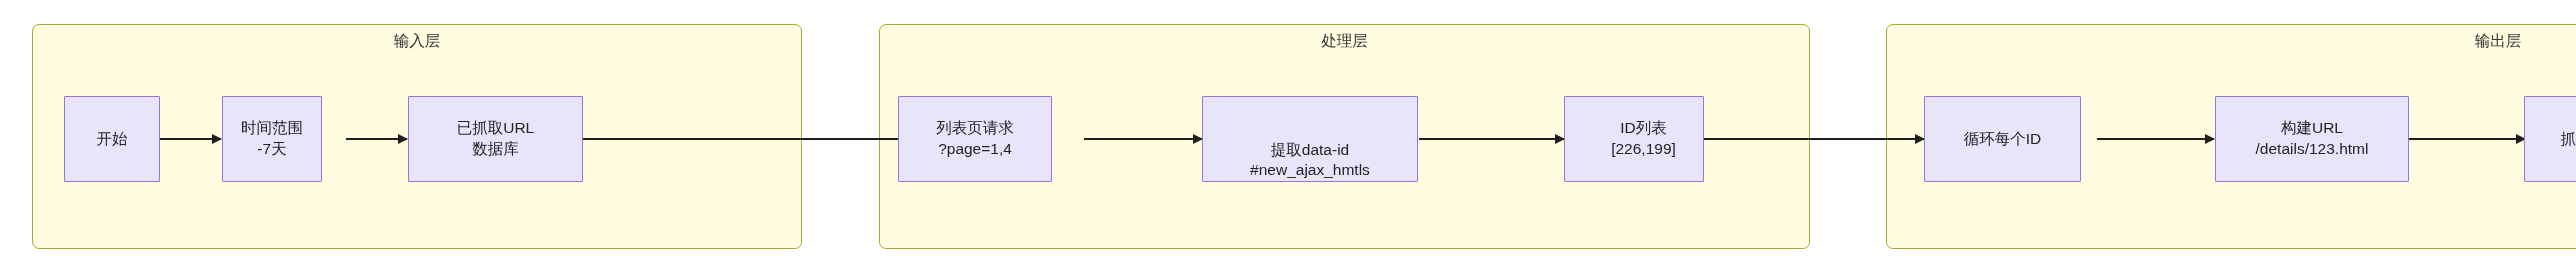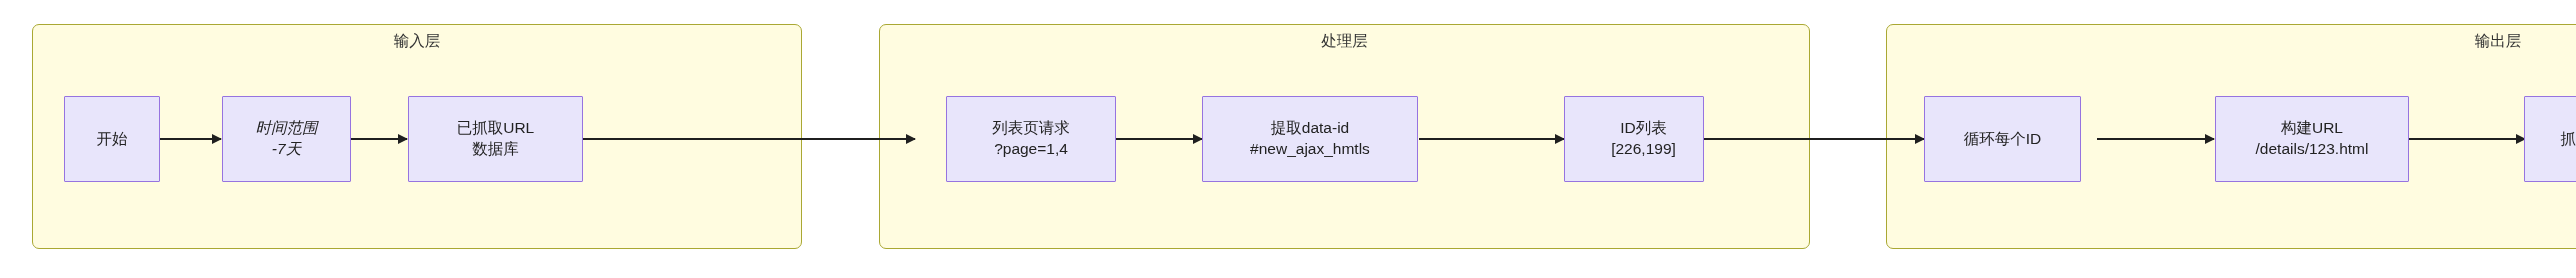--- a/index.html
+++ b/index.html
@@ -57,26 +57,26 @@
     text-align: center;
     color: #222222;
     font-size: 15.5px;
     line-height: 20.6px;
     white-space: nowrap;
   }
   .node .line1, .node .line2 { display: block; }
 
   
   #node-start        { left: 64px;  width: 96px; text-align: right; }
-  #node-timerange    { left: 222px;  width: 129px; font-style: italic; }
+  #node-timerange    { left: 222px;  width: 100px; }
   #node-urldb        { left: 408px;  width: 175px; }
 
   
-  #node-listreq      { left: 946px; width: 170px; }
-  #node-extract      { left: 1202px; width: 216px; }
+  #node-listreq      { left: 898px; width: 154px; }
+  #node-extract      { left: 1202px; width: 216px; justify-content: flex-end; }
   #node-idlist       { left: 1564px; width: 140px; padding-left: 19px; }
 
   
   #node-loop         { left: 1924px; width: 157px; }
   #node-buildurl     { left: 2215px; width: 194px; }
   #node-fetch        { left: 2524px; width: 135px; }
 
   
   .edge {
     position: absolute;

